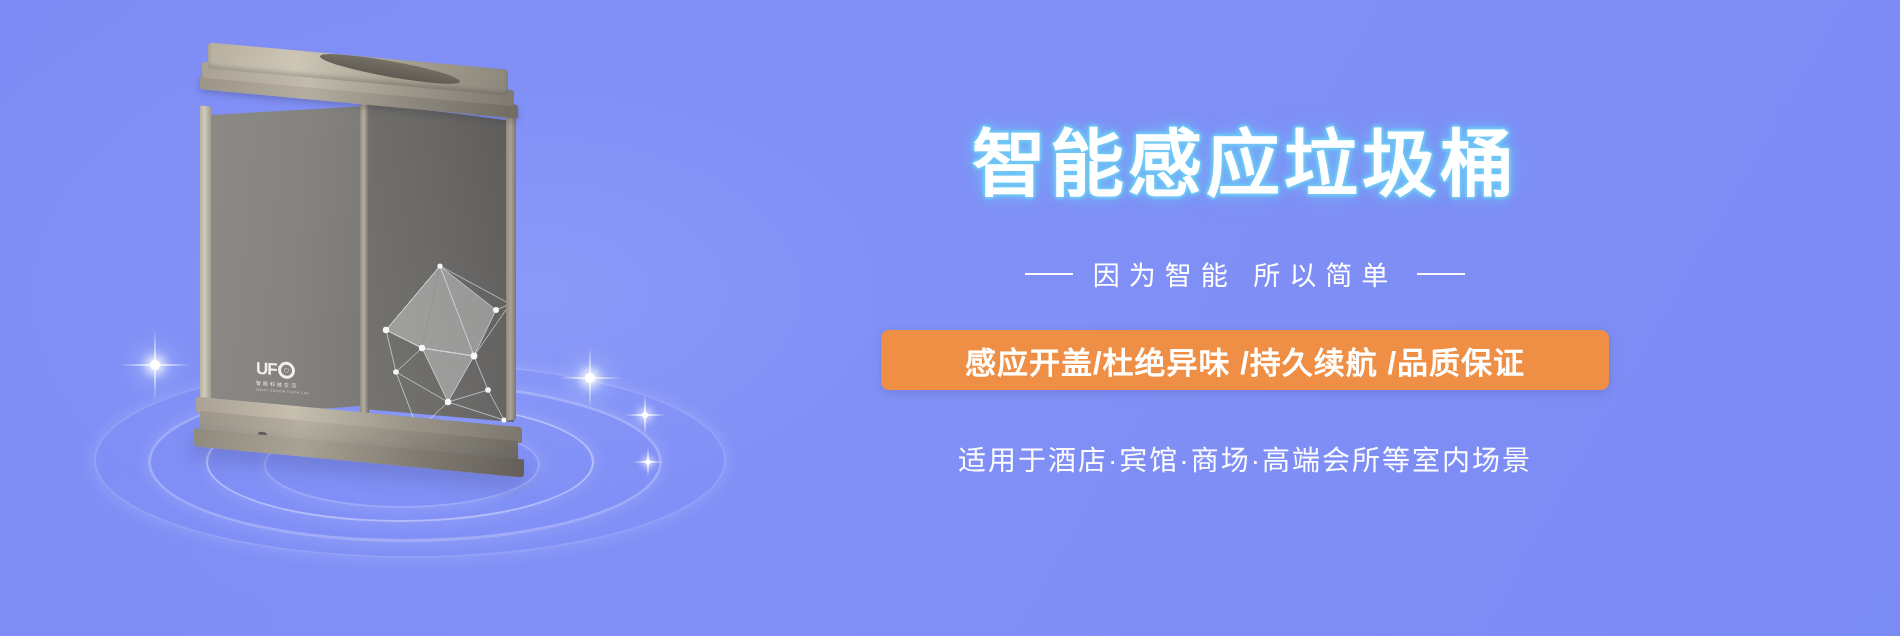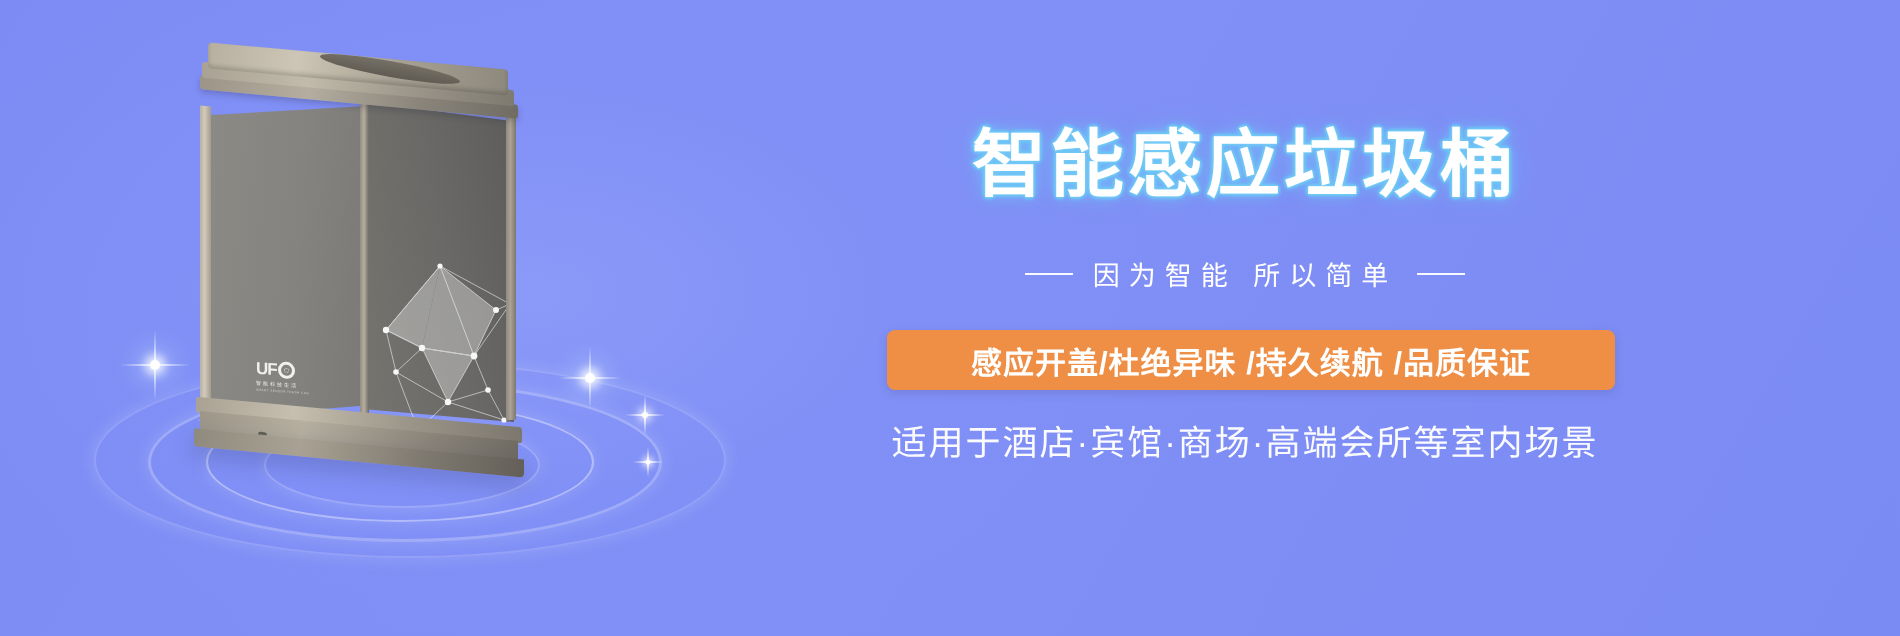--- a/index.html
+++ b/index.html
@@ -318,44 +318,44 @@
     flex: 0 0 auto;
     opacity: 0.95;
   }
   .subline .sub-text {
     font-weight: 400;
     text-align: right;
   }
 
   .badge {
     position: absolute;
-    left: 7px; top: 330px;
+    left: 1px; top: 330px;
     width: 728px;
     height: 60px;
     box-sizing: border-box;
     background: #ef8f46;
     border-radius: 8px;
     display: flex;
     align-items: center;
     justify-content: center;
     color: #ffffff;
     font-size: 31px;
     font-weight: 700;
     letter-spacing: 1px;
     white-space: nowrap;
     box-shadow: 0 3px 10px rgba(60,50,110,0.18);
   }
 
   .scene-line {
     position: absolute;
-    left: 0; top: 414px;
+    left: 0; top: 438px;
     width: 730px;
     text-align: center;
     color: #ffffff;
-    font-size: 35px;
+    font-size: 28px;
     letter-spacing: 2px;
     white-space: nowrap;
     opacity: 0.97;
   }
 </style>
 </head>
 <body>
 
 <div class="banner">
 

